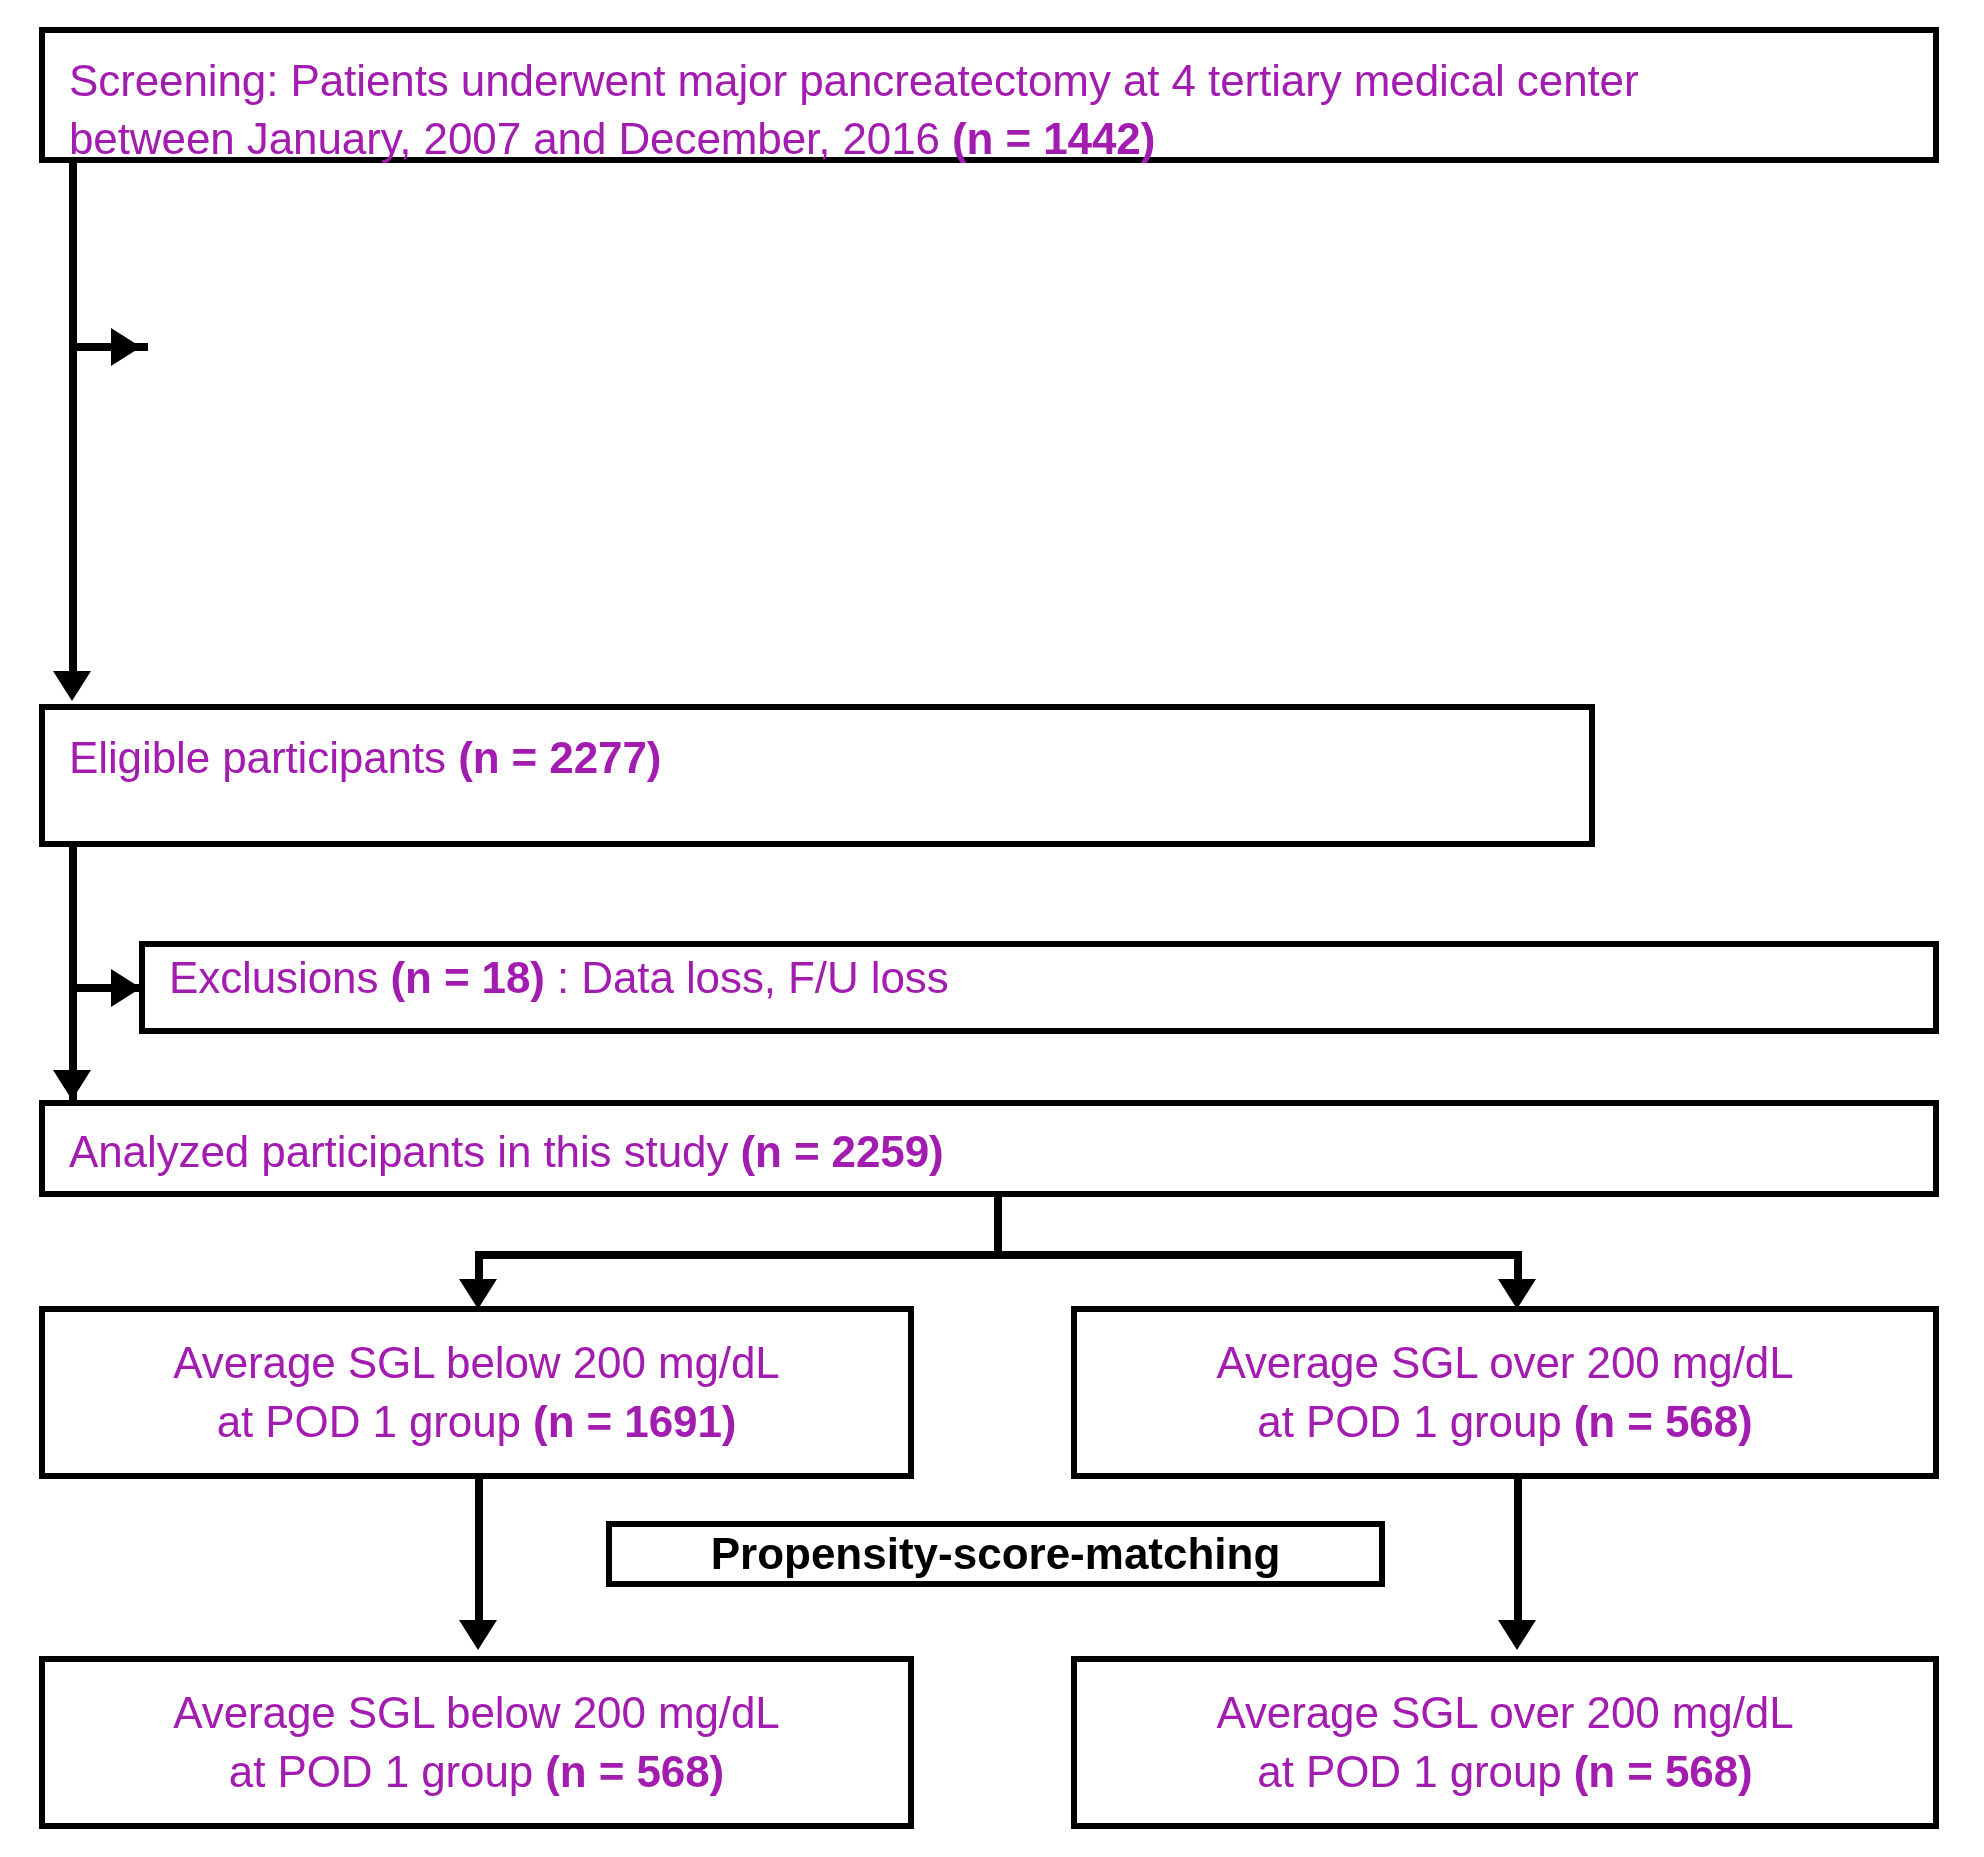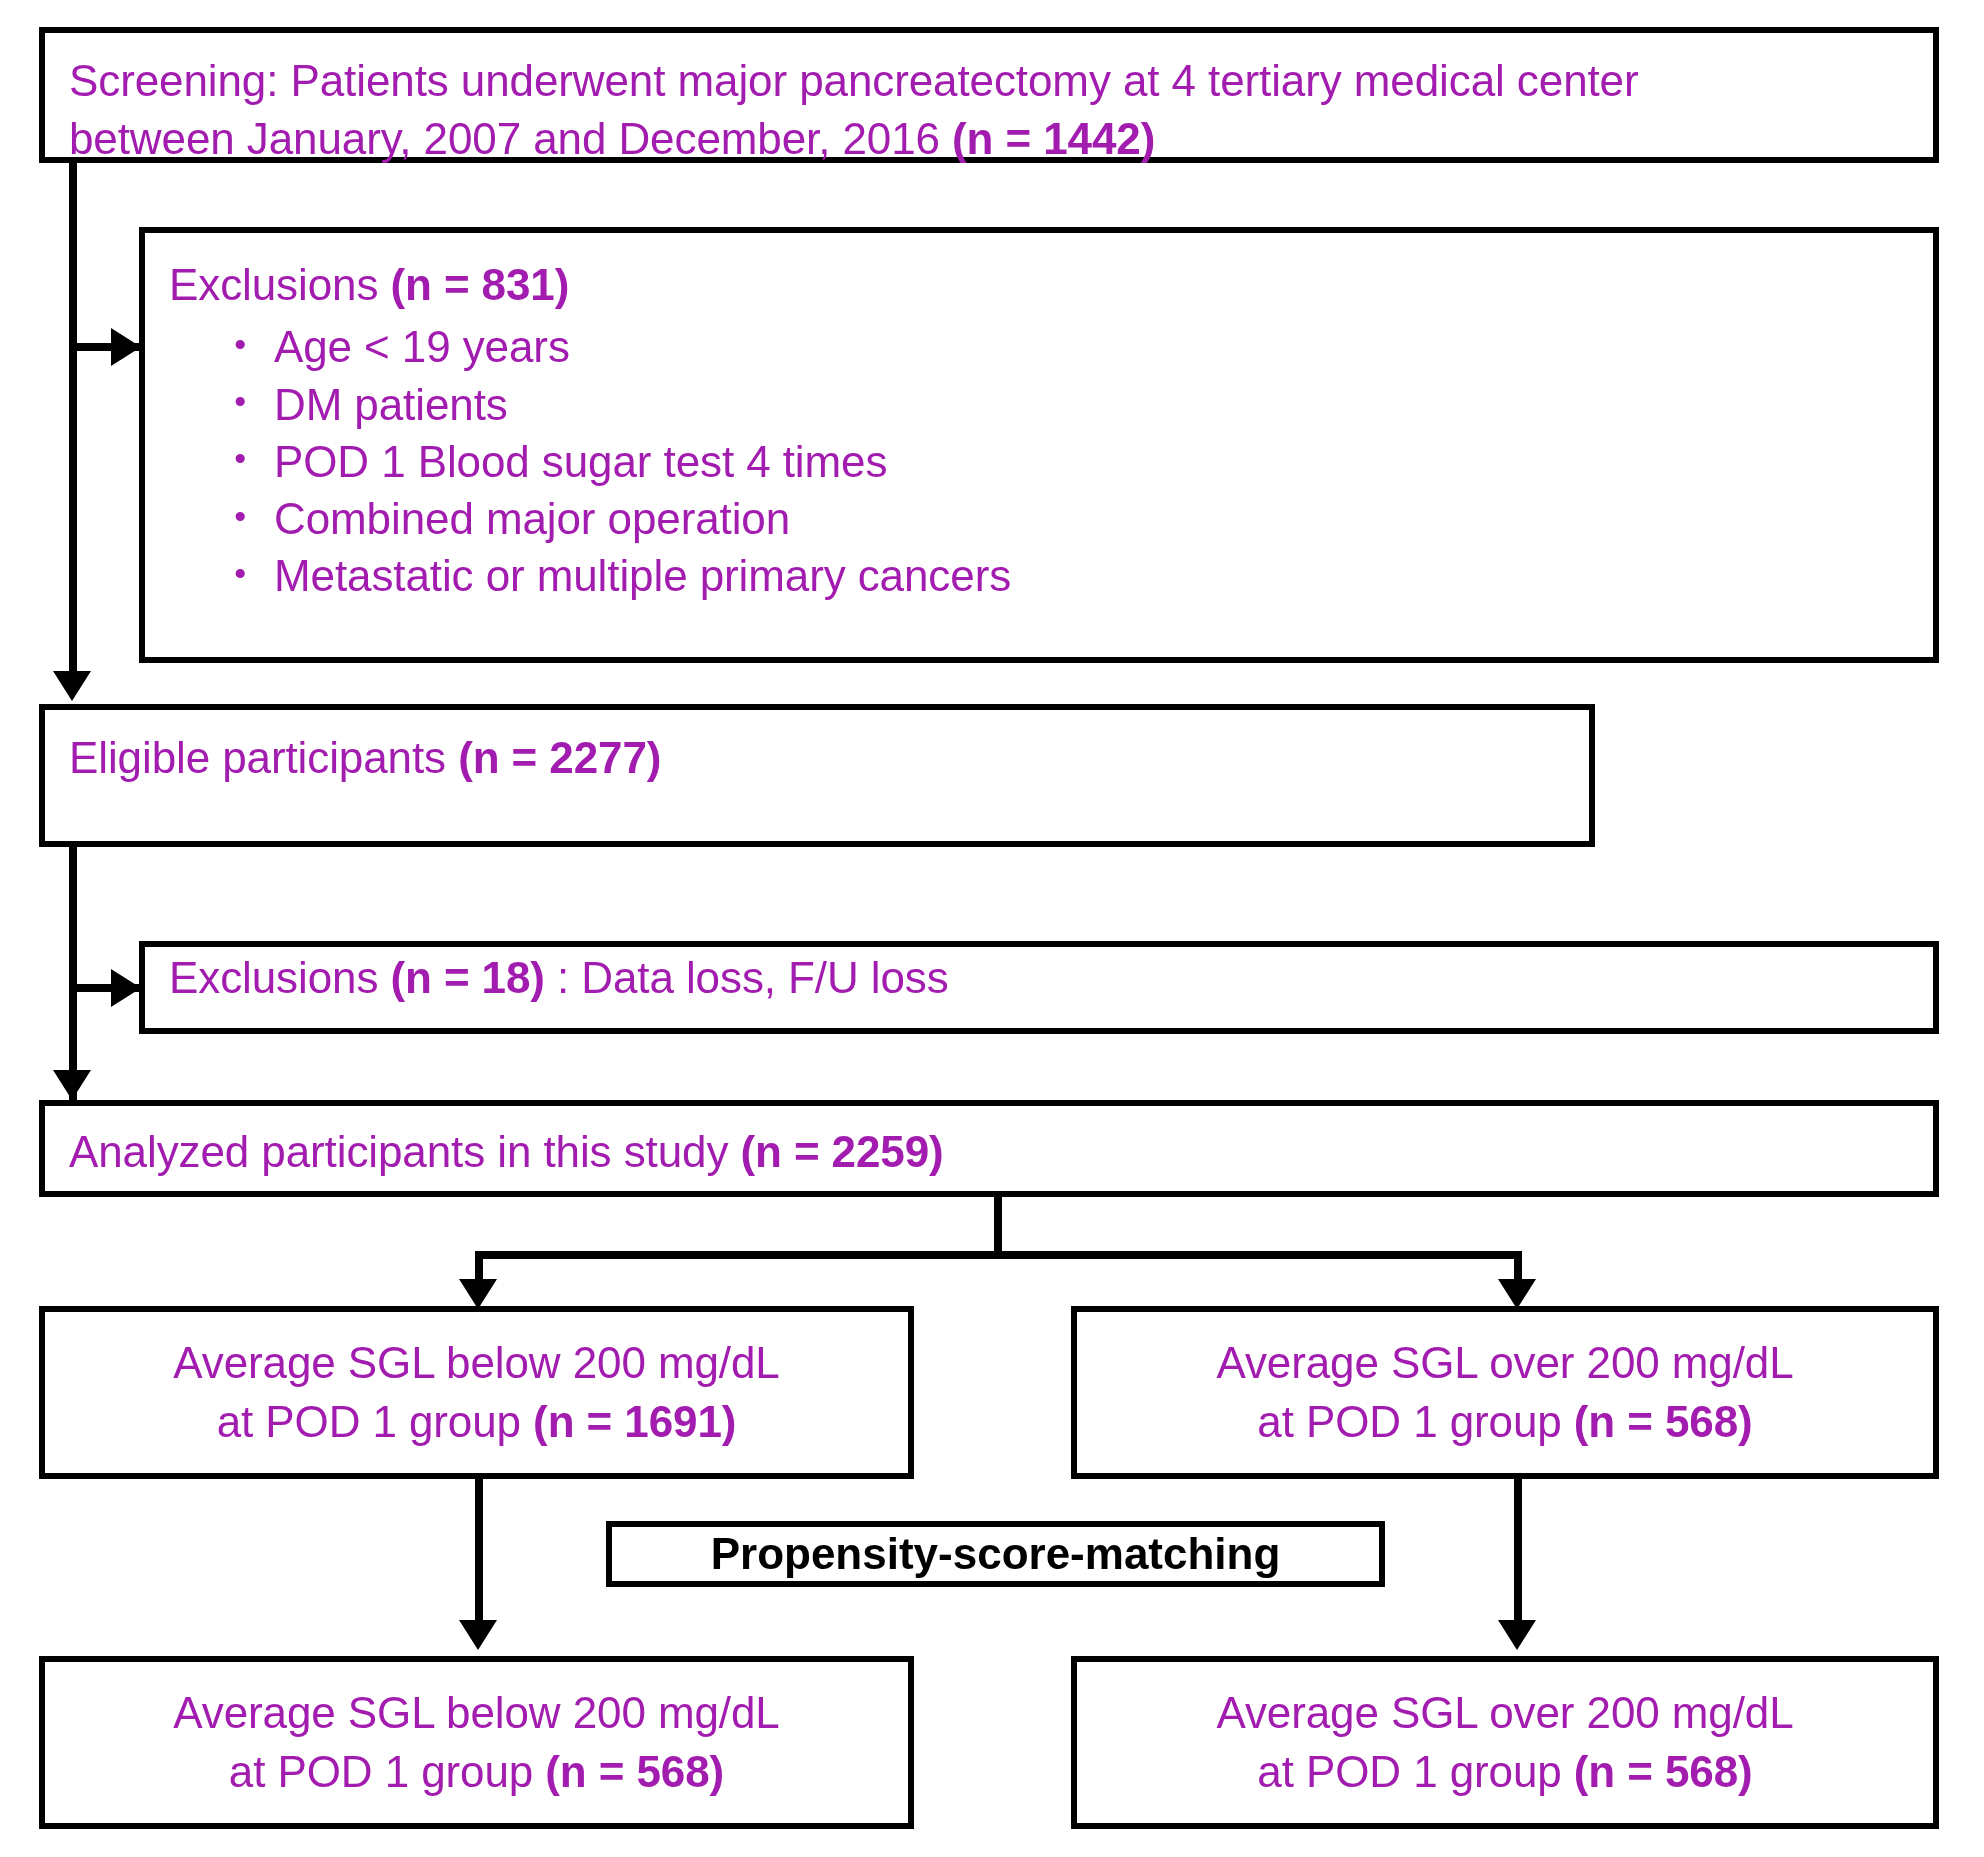--- a/index.html
+++ b/index.html
@@ -105,30 +105,20 @@
     <span class="line"><span>between January, 2007 and December, 2016 </span><span class="b">(n = 1442)</span></span>
   </div>
 
   <div class="conn" style="left:69px; top:163px; width:7.9px; height:509px;"></div>
 
   <div class="conn" style="left:69px; top:343px; width:79px; height:7.9px;"></div>
   <div class="arrow-right" style="left:111px; top:328px;"></div>
 
   <div class="arrow-down" style="left:53px; top:671px;"></div>
 
-  <div class="box pad-left" style="left:139px; top:227px; width:1800px; height:436px; padding-top:23px;">
-    <span class="excl-head"><span>Exclusions </span><span class="b">(n = 831)</span></span>
-    <ul class="excl">
-      <li>Age &lt; 19 years</li>
-      <li>DM patients</li>
-      <li>POD 1 Blood sugar test 4 times</li>
-      <li>Combined major operation</li>
-      <li>Metastatic or multiple primary cancers</li>
-    </ul>
-  </div>
 
   <div class="box pad-left" style="left:39px; top:704px; width:1556px; height:143px;">
     <span class="line"><span>Eligible participants </span><span class="b">(n = 2277)</span></span>
   </div>
 
   <div class="conn" style="left:69px; top:847px; width:7.9px; height:253px;"></div>
   <div class="conn" style="left:69px; top:984px; width:79px; height:7.9px;"></div>
   <div class="arrow-right" style="left:111px; top:969px;"></div>
   <div class="arrow-down" style="left:53px; top:1070px;"></div>
 

